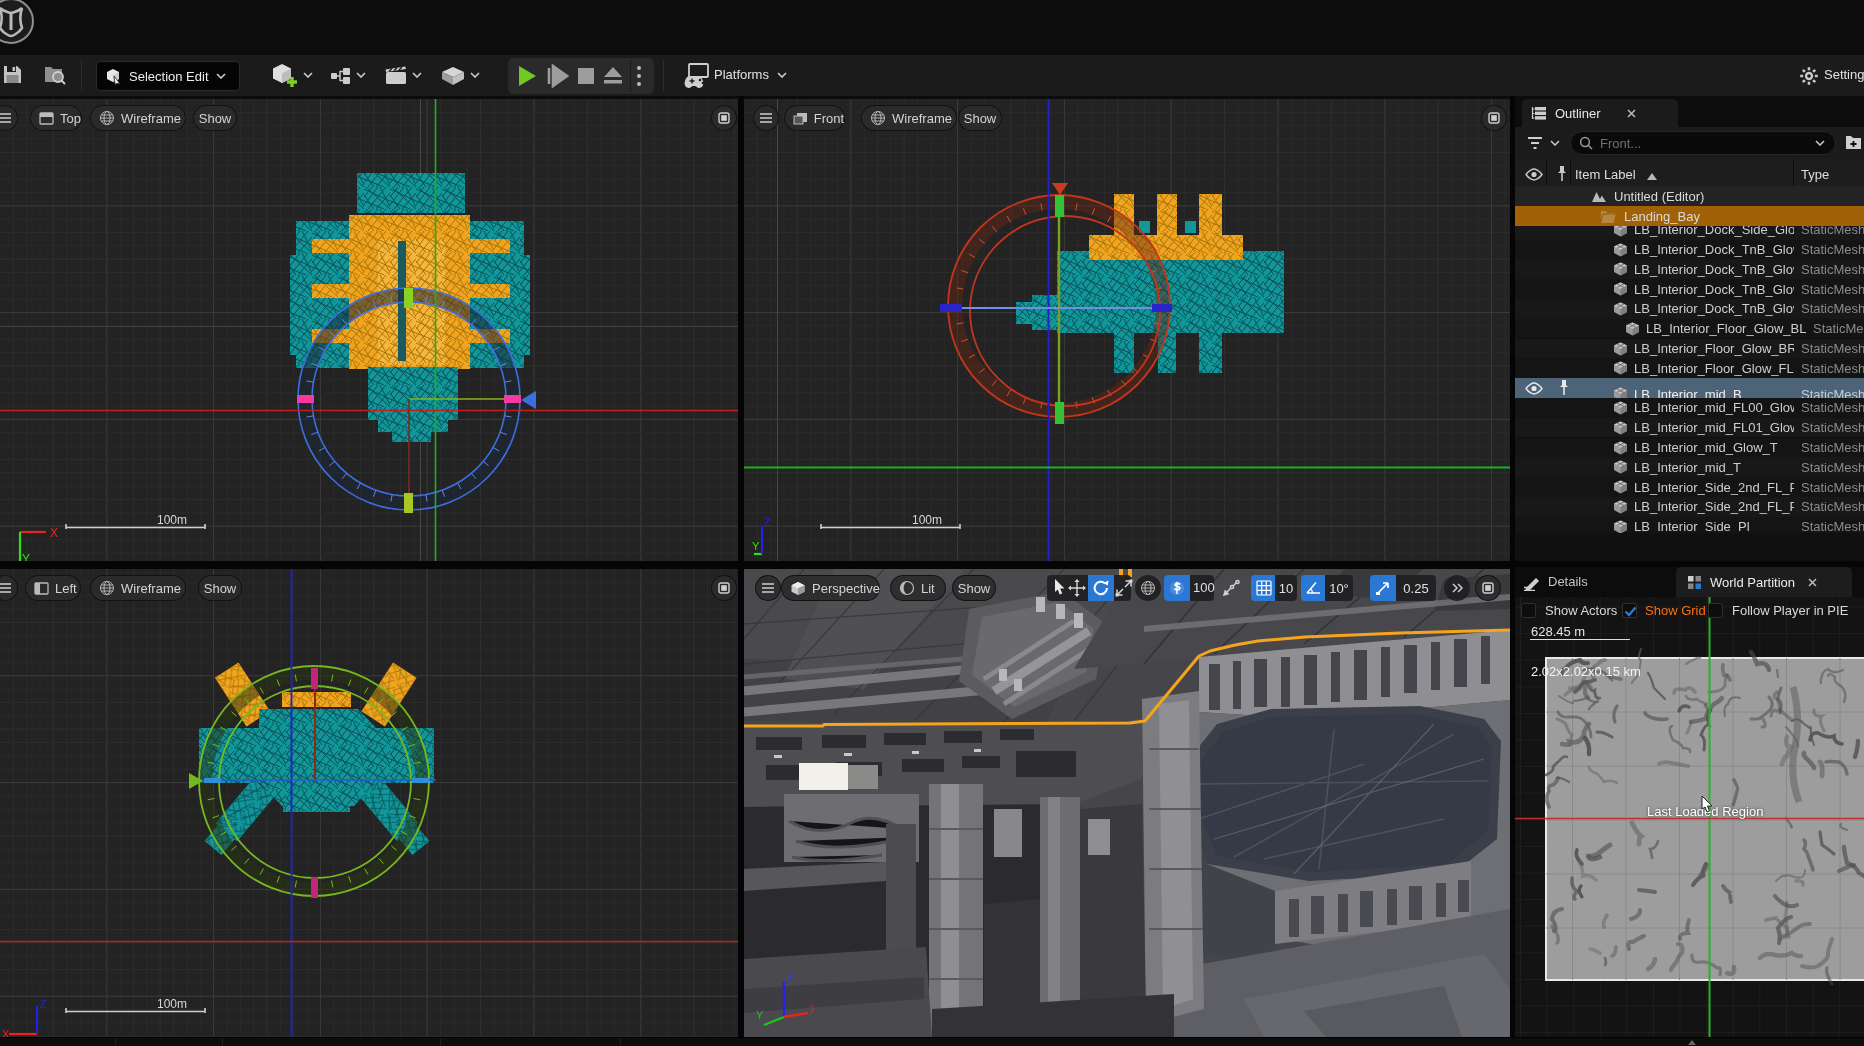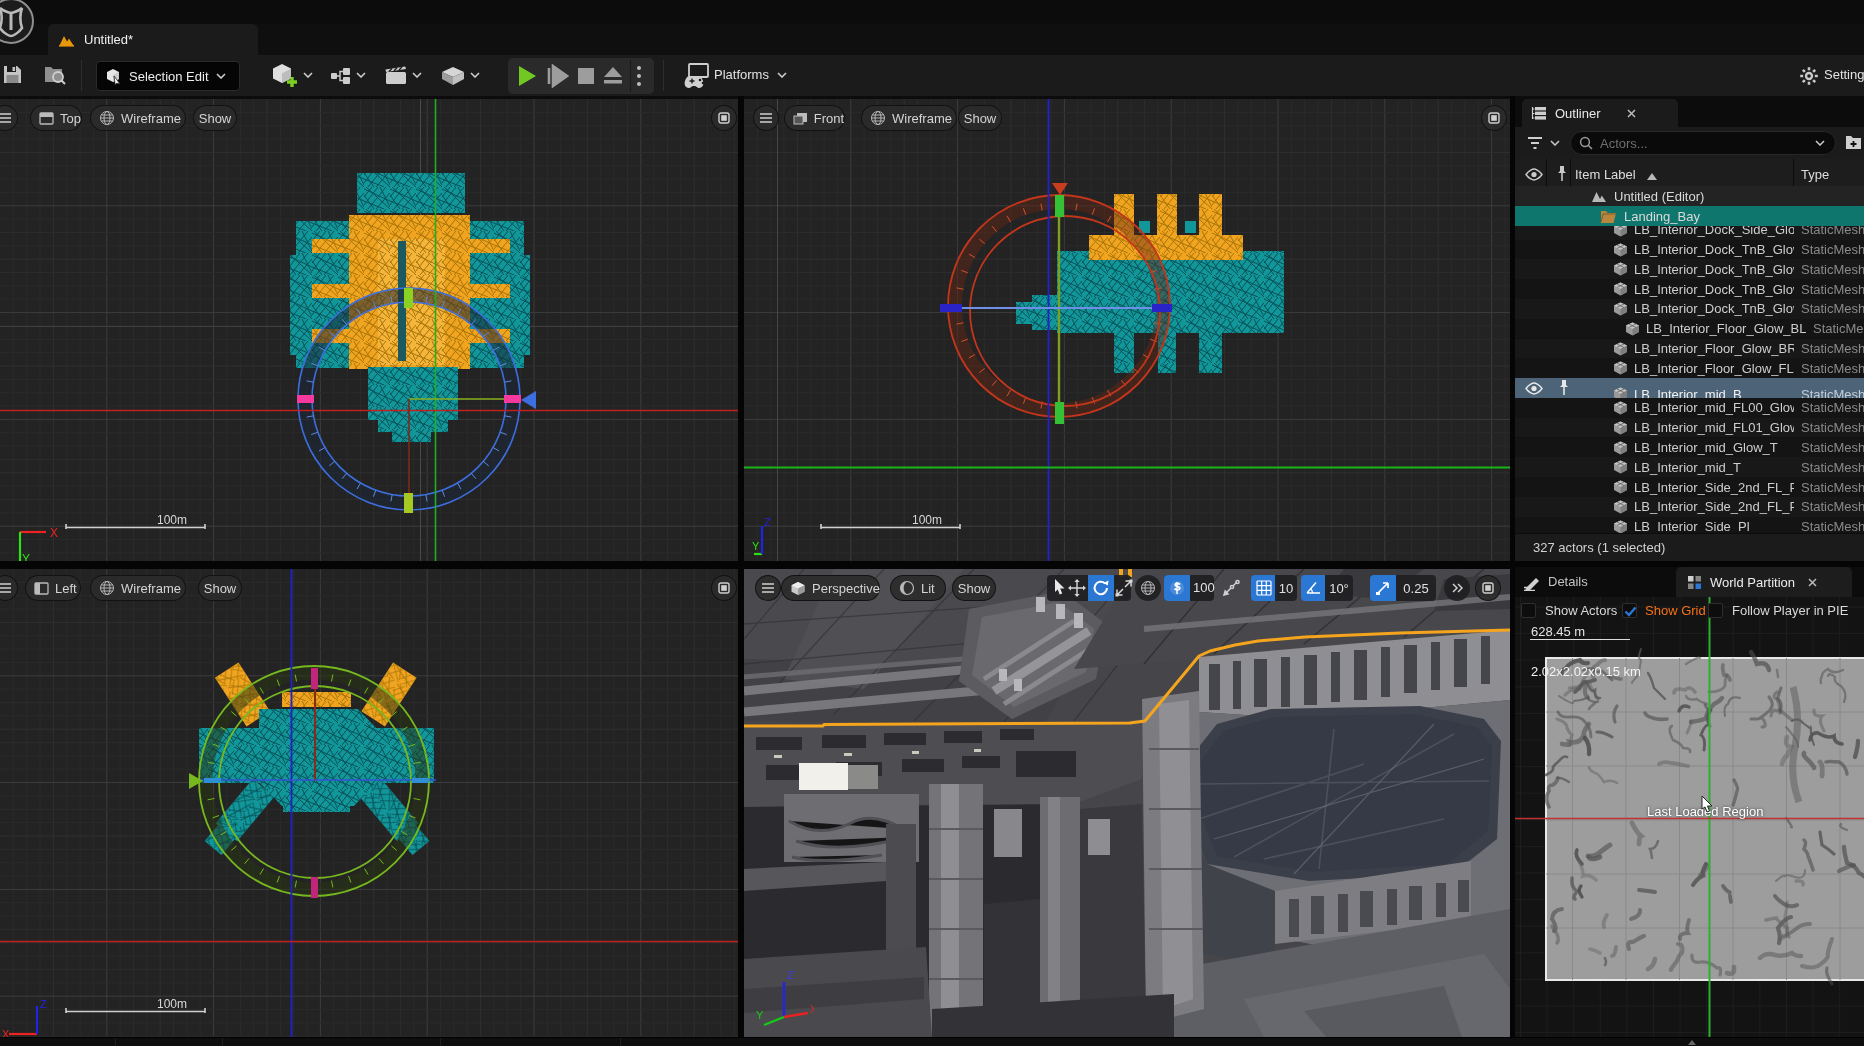--- a/index.html
+++ b/index.html
@@ -3,29 +3,20 @@
 <style>
 *{margin:0;padding:0;box-sizing:border-box}
 html,body{width:1864px;height:1046px;overflow:hidden;background:#0c0c0c;
 font-family:"Liberation Sans",sans-serif;-webkit-font-smoothing:antialiased}
 .abs{position:absolute}
 </style></head>
 <body>
 <div class="abs" style="left:0;top:0;width:1864px;height:1046px">
 
 
-<div class="abs" style="left:0;top:24px;width:1864px;height:31px;background:#0f0f0f">
- <div class="abs" style="left:48px;top:0;width:210px;height:31px;background:#1b1b1b;border-radius:6px 6px 0 0;display:flex;align-items:center">
-   <svg style="margin-left:10px" width="17" height="15" viewBox="0 0 17 15">
-     <path d="M1.5 13.5 L6 4 L9 9.5 L11 6.5 L15.5 13.5 Z" fill="#e8960c"></path>
-     <path d="M1 13.8 h15" stroke="#e8960c" stroke-width="1.6"></path>
-   </svg>
-   <span style="margin-left:9px;color:#f0f0f0;font-size:13px">Untitled*</span>
- </div>
-</div>
 
 <div class="abs" style="left:-12px;top:-2px;width:46px;height:46px;border-radius:50%;background:#1c1c1c;border:2px solid #8f8f8f"></div>
 <svg class="abs" style="left:-4px;top:6px" width="30" height="32" viewBox="0 0 30 32">
  <path d="M4 2 C6 8 6 16 4 22 C8 28 14 30 15 30 C16 30 22 28 26 22 C24 16 24 8 26 2 C22 6 18 6 15 7 C12 6 8 6 4 2 Z" fill="none" stroke="#b9b9b9" stroke-width="2.6"></path>
  <path d="M15 8 V24" stroke="#b9b9b9" stroke-width="3"></path>
 </svg>
 
 <div class="abs" style="left:0;top:55px;width:1864px;height:41px;background:#1b1b1b">
  <svg class="abs" style="left:3px;top:10px" width="19" height="19" viewBox="0 0 19 19">
   <path d="M1 1 h13 l4 4 v13 h-17 z" fill="#c4c4c4"></path>
@@ -1082,21 +1073,21 @@
         </g>
       </svg>
       <svg class="abs" style="left:35px;top:44px" width="10" height="6" viewBox="0 0 10 6">
         <path d="M1 1 L5 5 L9 1" fill="none" stroke="#ccc" stroke-width="1.5"></path>
       </svg>
       <div class="abs" style="left:55px;top:35px;width:266px;height:24px;background:#0a0a0a;border:1px solid #272727;border-radius:12px;display:flex;align-items:center">
         <svg style="margin-left:8px" width="14" height="14" viewBox="0 0 14 14">
           <circle cx="6" cy="6" r="4.4" fill="none" stroke="#9a9a9a" stroke-width="1.5"></circle>
           <path d="M9.2 9.2 L13 13" stroke="#9a9a9a" stroke-width="1.5"></path>
         </svg>
-        <span style="margin-left:7px;color:#6f6f6f;font-size:13px">Actors...</span>
+        <span style="margin-left:7px;color:#6f6f6f;font-size:13px">Front...</span>
         <svg style="margin-left:auto;margin-right:10px" width="10" height="6" viewBox="0 0 10 6">
           <path d="M1 1 L5 5 L9 1" fill="none" stroke="#ccc" stroke-width="1.5"></path>
         </svg>
       </div>
       <svg class="abs" style="left:330px;top:37px" width="17" height="17" viewBox="0 0 17 17">
         <path d="M1 3 h5 l2 2 h8 v11 h-15 z" fill="#cfcfcf"></path>
         <path d="M8.5 8 v6 M5.5 11 h6" stroke="#0f0f0f" stroke-width="1.8"></path>
       </svg>
       <div class="abs" style="left:0;top:63px;width:349px;height:31px;background:#1d1d1d;border-bottom:1px solid #0c0c0c"></div>
       <svg class="abs" style="left:10px;top:72px" width="18" height="13" viewBox="0 0 18 13">
@@ -1114,21 +1105,21 @@
       <div class="abs" style="left:278px;top:63px;width:1px;height:31px;background:#0c0c0c"></div>
       <div class="abs" style="left:31px;top:63px;width:1px;height:31px;background:#0c0c0c"></div>
       <div class="abs" style="left:55px;top:63px;width:1px;height:31px;background:#0c0c0c"></div>
       <div class="abs" style="left:286px;top:71px;color:#dedede;font-size:13px">Type</div>
       <div class="abs" style="left:0;top:90px;width:349px;height:20px;background:#232323;display:flex;align-items:center">
         <svg style="margin-left:76px" width="16" height="13" viewBox="0 0 16 13">
           <path d="M1 12 L5.5 2 L9 9 L10.8 5.5 L15 12 Z" fill="#b8b8b8"></path>
         </svg>
         <span style="margin-left:7px;color:#dadada;font-size:13px">Untitled (Editor)</span>
       </div>
-      <div class="abs" style="left:0;top:110px;width:349px;height:20px;background:#0f766e;display:flex;align-items:center">
+      <div class="abs" style="left:0;top:110px;width:349px;height:20px;background:#a16207;display:flex;align-items:center">
         <svg style="margin-left:85px" width="17" height="14" viewBox="0 0 17 14">
           <path d="M1 2 h5 l1.5 2 H16 l-2.5 10 H1 z" fill="#b8863e"></path>
           <path d="M1 13 l2 -8 h13" fill="none" stroke="#7c6022" stroke-width="1"></path>
         </svg>
         <span style="margin-left:7px;color:#dadada;font-size:13px">Landing_Bay</span>
       </div>
       <div class="abs" style="left:0;top:130.0px;width:349px;height:13.5px;background:#181818;overflow:hidden">
         <div class="abs" style="left:0;top:-6.5px;width:349px;height:20px;display:flex;align-items:center">
           <span style="margin-left:98px;display:flex">
             <svg width="15" height="14" viewBox="0 0 15 14" style="flex:none">
@@ -1352,23 +1343,20 @@
             <svg width="15" height="14" viewBox="0 0 15 14" style="flex:none">
               <polygon points="7.5,0.5 14,3.5 14,10 7.5,13.5 1,10 1,3.5" fill="#9a9a9a"></polygon>
               <polygon points="7.5,0.5 14,3.5 7.5,7 1,3.5" fill="#c4c4c4"></polygon>
               <polygon points="7.5,7 14,3.5 14,10 7.5,13.5" fill="#7e7e7e"></polygon>
               <path d="M4 2 l7 3.5 M4.2 5.3 l7 -3.4" stroke="#5a5a5a" stroke-width="0.8"></path>
             </svg>
           </span>
           <span style="margin-left:6px;color:#cecece;font-size:13px;white-space:nowrap;display:inline-block;max-width:160px;overflow:hidden">LB_Interior_Side_Pl</span>
           <span style="position:absolute;left:286px;color:#8a8a8a;font-size:13px">StaticMesh</span>
         </div>
-      </div>
-      <div class="abs" style="left:0;top:437px;width:349px;height:28px;background:#1b1b1b;border-top:1px solid #0c0c0c;display:flex;align-items:center">
-        <span style="margin-left:18px;color:#d2d2d2;font-size:13px">327 actors (1 selected)</span>
       </div>
     </div>
     <div class="abs" style="left:1515px;top:567px;width:349px;height:470px;background:#131313;overflow:hidden">
       <div class="abs" style="left:0;top:0;width:349px;height:30px;background:#0c0c0c"></div>
       <svg class="abs" style="left:8px;top:8px" width="20" height="16" viewBox="0 0 20 16">
         <path d="M3 13 L13 3 l3 3 L6 16 l-4 0.5 z" fill="#cfcfcf"></path>
         <path d="M1 15.5 h11 M1 12.5 h4" stroke="#cfcfcf" stroke-width="1.3"></path>
       </svg>
       <div class="abs" style="left:33px;top:7px;color:#c4c4c4;font-size:13px">Details</div>
       <div class="abs" style="left:161px;top:0;width:176px;height:30px;background:#1d1d1d;border-radius:5px 5px 0 0;display:flex;align-items:center">

